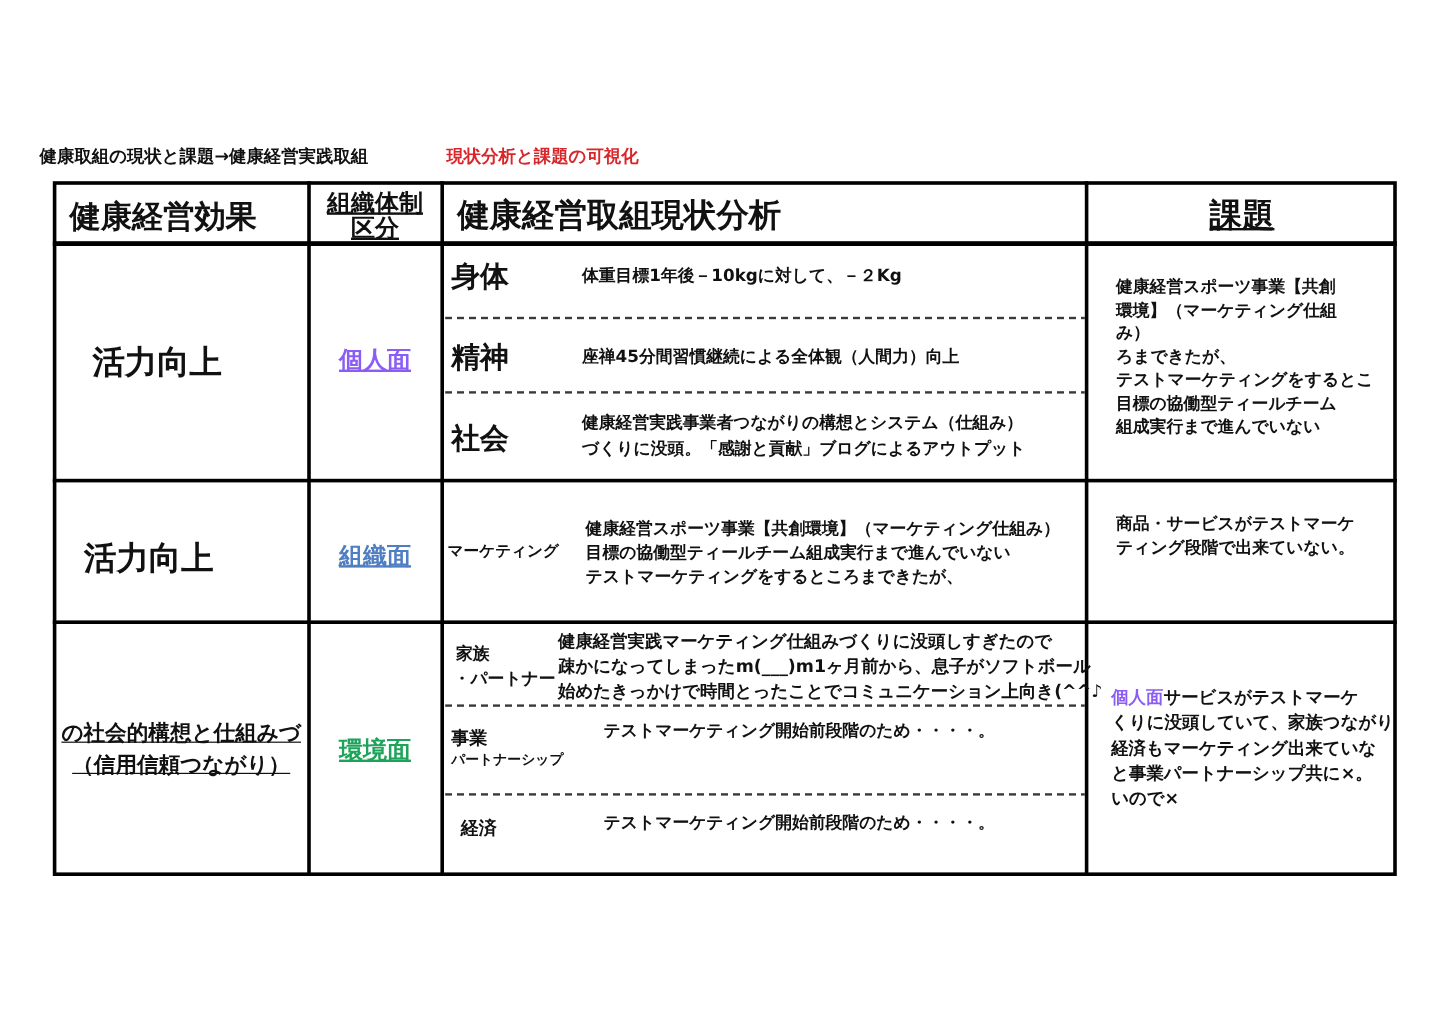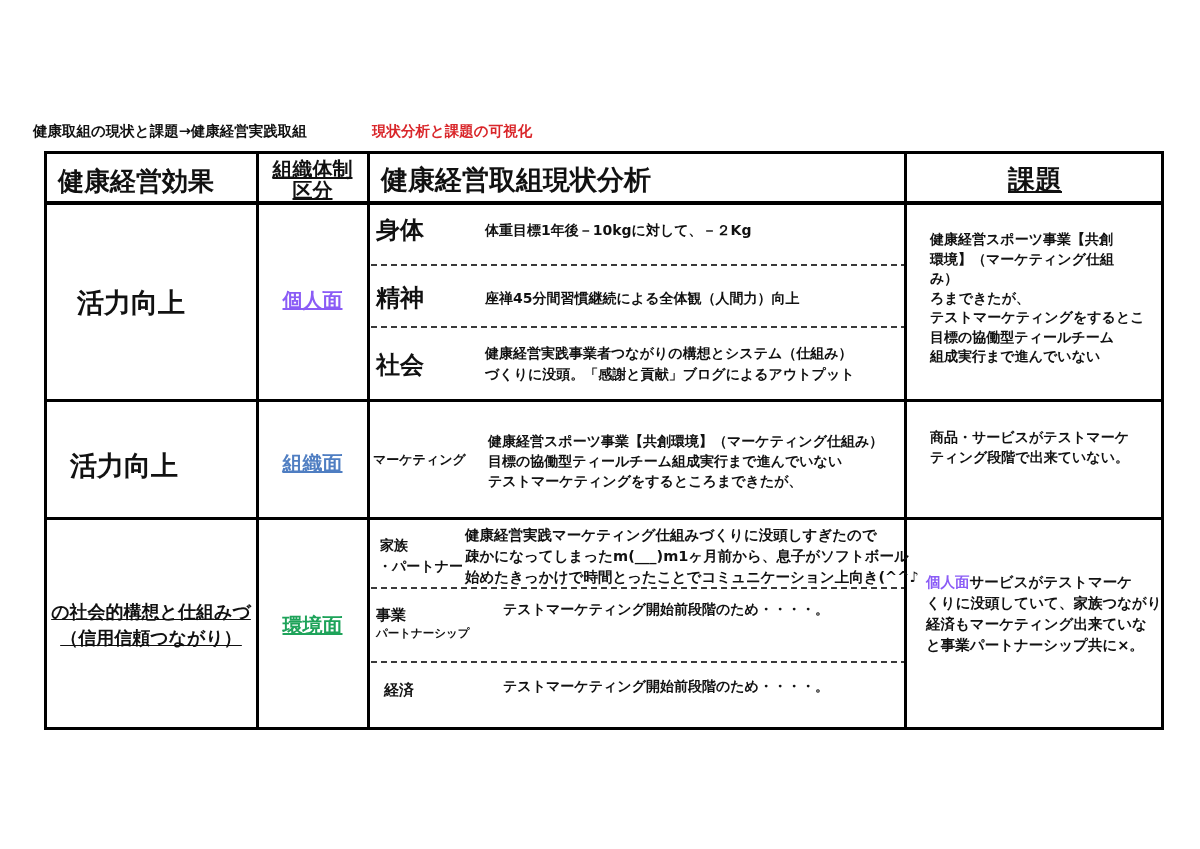--- a/index.html
+++ b/index.html
@@ -139,15 +139,16 @@
     <span class="t body14" style="left:503px;top:599px">テストマーケティング開始前段階のため・・・・。</span>
 
     <span class="t" style="left:384px;top:681px;font-size:15px;line-height:18px">経済</span>
     <span class="t body14" style="left:503px;top:676px">テストマーケティング開始前段階のため・・・・。</span>
 
     <div class="blk" style="left:926px;top:572px;font-size:14.5px;line-height:21px">
       <span><b class="red">個人面</b><b>サービスがテストマーケ</b></span>
       <span>くりに没頭していて、家族つながり</span>
       <span>経済もマーケティング出来ていな</span>
       <span>と事業パートナーシップ共に×。</span>
+      <span>いので×</span>
     </div>
   </div>
 </div>
 
 </body></html>

